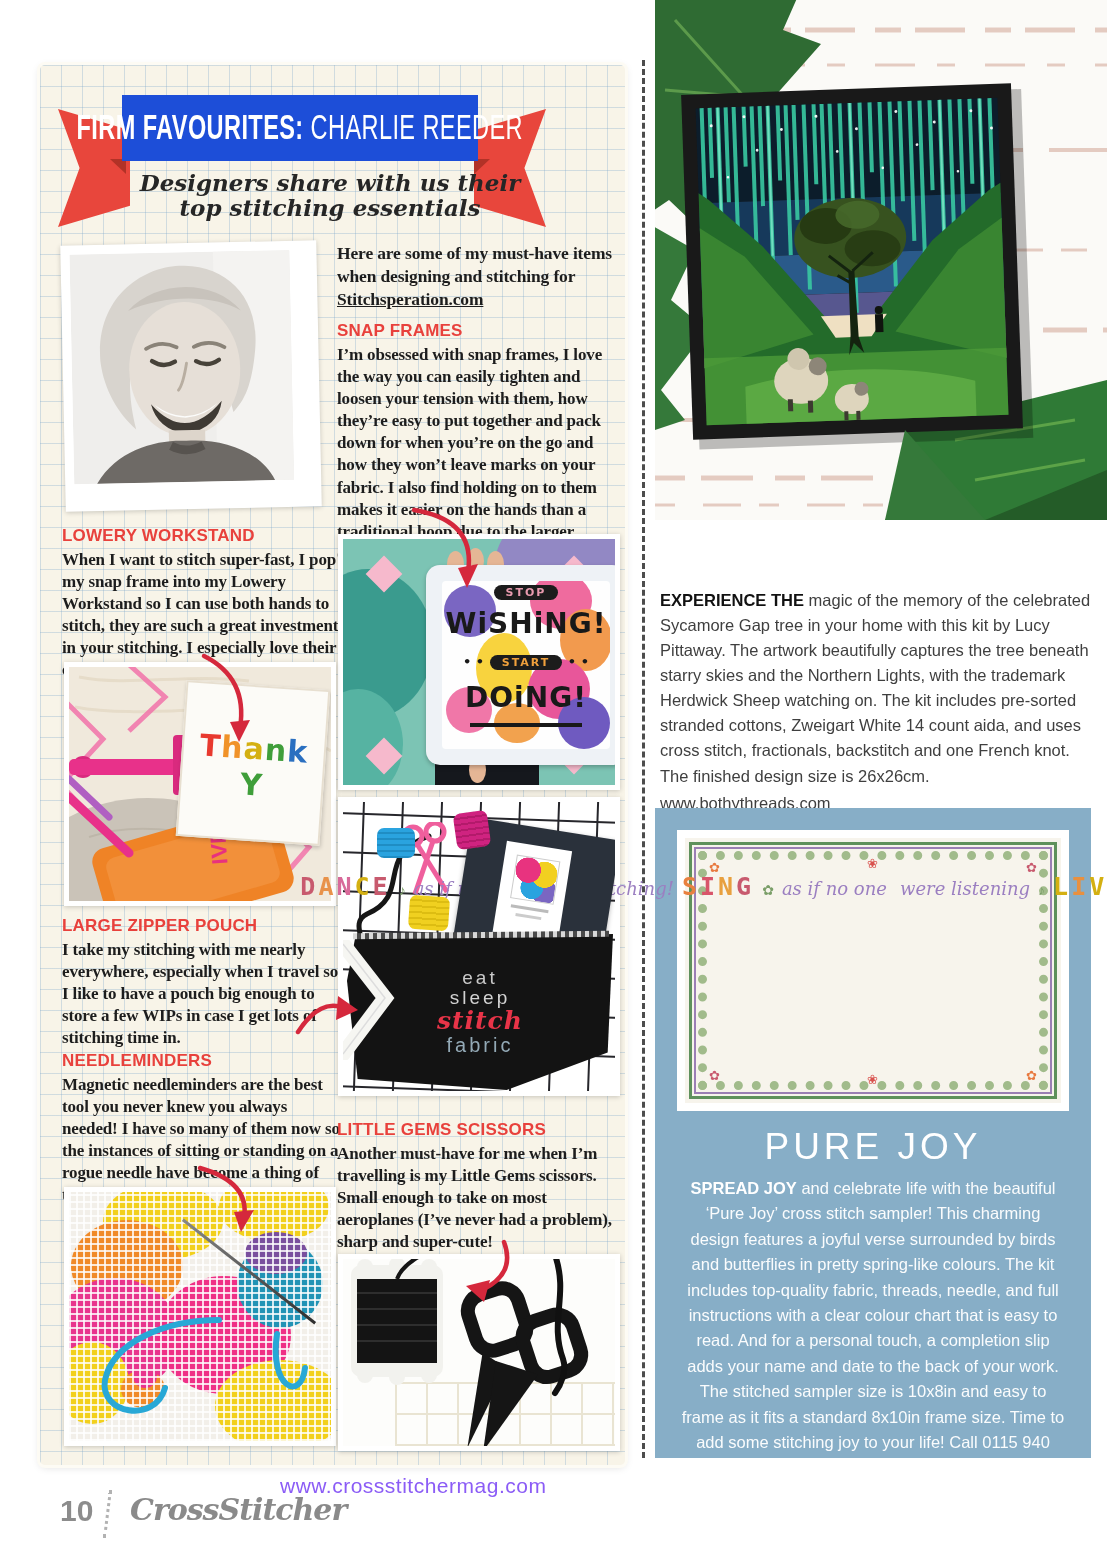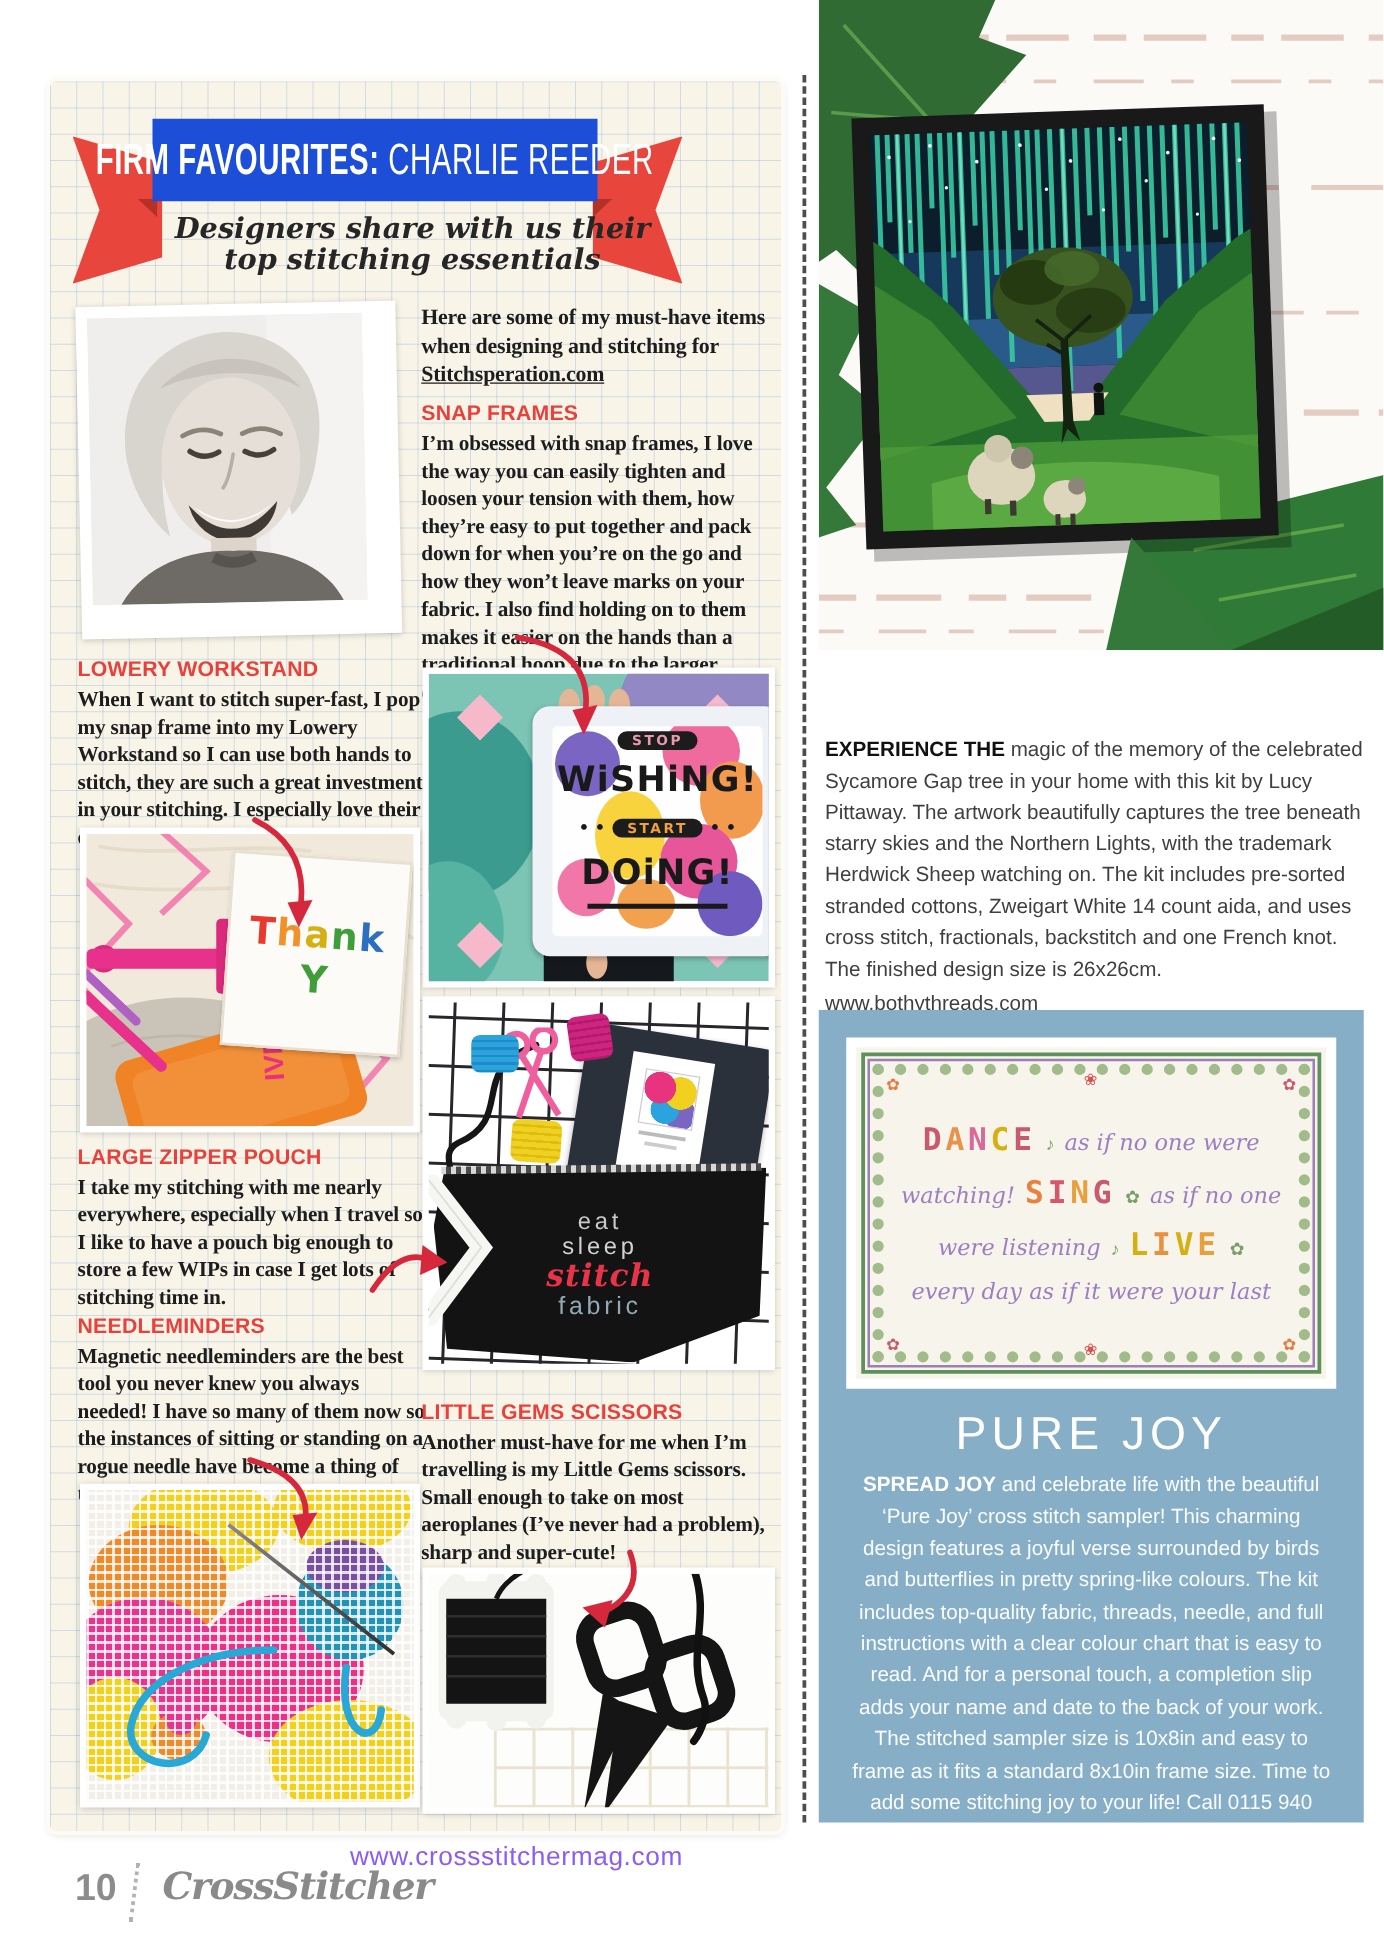--- a/index.html
+++ b/index.html
@@ -129,21 +129,21 @@
   .lead-in{font-weight:bold;color:#111;}
   .tree-link{display:inline-block;margin-top:2px;text-decoration:underline;color:#3f3f3f;cursor:pointer;}
 
   .blue-panel{position:absolute;left:655px;top:808px;width:436px;height:650px;background:#87aec7;}
   .sampler{position:absolute;left:30px;top:30px;width:376px;height:265px;background:#f7f4ec;
     box-shadow:0 0 0 8px #ffffff,0 2px 6px rgba(0,0,0,.25);}
   .samp-green{position:absolute;inset:4px;border:3px solid #5f915c;}
   .samp-purple{position:absolute;inset:9px;border:2px solid #9b7fb5;}
   .samp-vine{position:absolute;inset:13px;border:9px dotted #85a96b;opacity:.75;}
   .samp-flower{position:absolute;font-size:13px;}
-  .samp-lines{position:absolute;inset:34px 30px;display:flex;flex-direction:column;
+  .samp-lines{position:absolute;inset:34px 30px;display:flex;flex-direction:row;
     justify-content:center;gap:13px;text-align:center;}
   .samp-row{display:flex;justify-content:center;align-items:baseline;gap:8px;white-space:nowrap;}
   .samp-big{font-family:"DejaVu Sans Mono",monospace;font-weight:bold;font-size:25px;letter-spacing:3px;}
   .samp-script{font-family:"DejaVu Serif",serif;font-style:italic;color:#9b7fc1;font-size:18px;}
   .samp-note{color:#7a9e68;font-size:14px;}
 
   .purejoy-heading{position:absolute;left:0;top:318px;width:100%;text-align:center;color:#fff;
     font-size:37px;letter-spacing:4px;}
   .purejoy-body{position:absolute;left:26px;right:26px;top:368px;text-align:center;
     color:rgba(255,255,255,.96);font-size:16.5px;line-height:1.54;}

